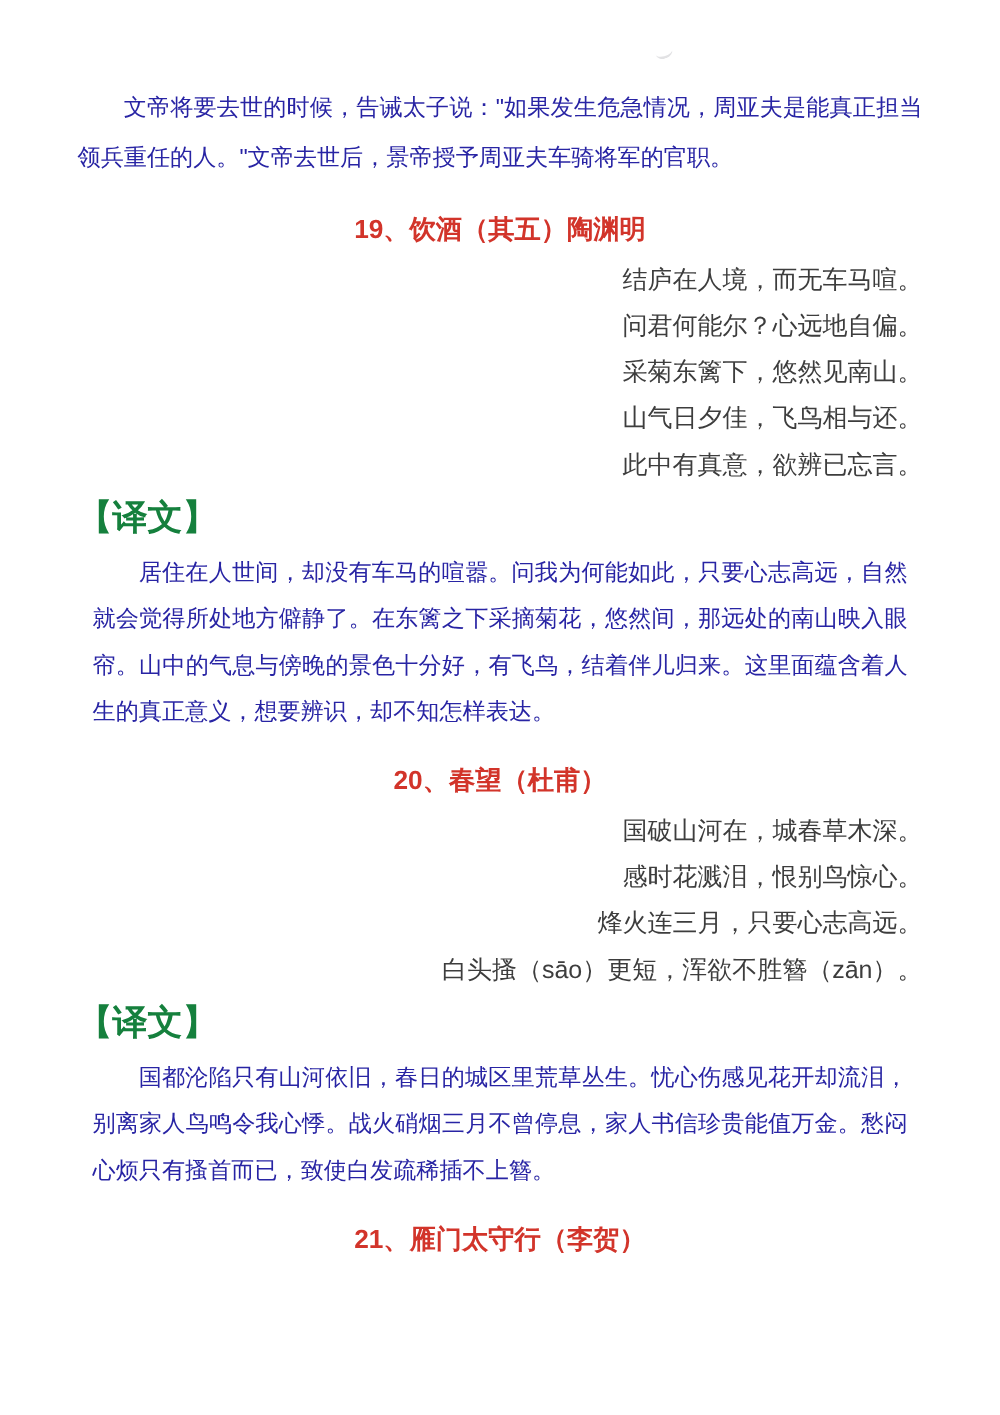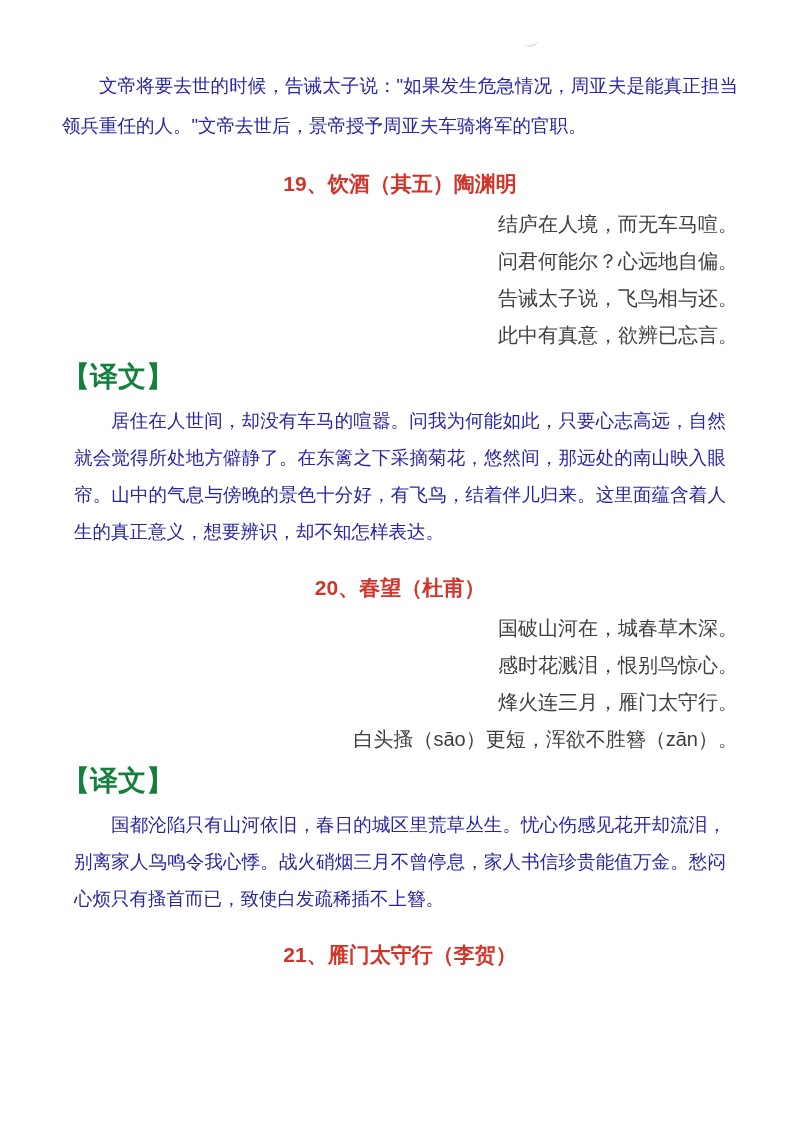--- a/index.html
+++ b/index.html
@@ -77,33 +77,34 @@
 
 <div class="page">
 
   <p class="intro">文帝将要去世的时候，告诫太子说："如果发生危急情况，周亚夫是能真正担当领兵重任的人。"文帝去世后，景帝授予周亚夫车骑将军的官职。</p>
 
   <div>
     <div class="section-title">19、饮酒（其五）陶渊明</div>
     <div class="poem">
       <div class="poem-line">结庐在人境，而无车马喧。</div>
       <div class="poem-line">问君何能尔？心远地自偏。</div>
-      <div class="poem-line">告诫太子说，飞鸟相与还。</div>
+      <div class="poem-line">采菊东篱下，悠然见南山。</div>
+      <div class="poem-line">山气日夕佳，飞鸟相与还。</div>
       <div class="poem-line">此中有真意，欲辨已忘言。</div>
     </div>
     <div class="trans-label">【译文】</div>
     <p class="trans">居住在人世间，却没有车马的喧嚣。问我为何能如此，只要心志高远，自然就会觉得所处地方僻静了。在东篱之下采摘菊花，悠然间，那远处的南山映入眼帘。山中的气息与傍晚的景色十分好，有飞鸟，结着伴儿归来。这里面蕴含着人生的真正意义，想要辨识，却不知怎样表达。</p>
   </div>
 
   <div>
     <div class="section-title">20、春望（杜甫）</div>
     <div class="poem">
       <div class="poem-line">国破山河在，城春草木深。</div>
       <div class="poem-line">感时花溅泪，恨别鸟惊心。</div>
-      <div class="poem-line">烽火连三月，雁门太守行。</div>
+      <div class="poem-line">烽火连三月，只要心志高远。</div>
       <div class="poem-line">白头搔（sāo）更短，浑欲不胜簪（zān）。</div>
     </div>
     <div class="trans-label">【译文】</div>
     <p class="trans">国都沦陷只有山河依旧，春日的城区里荒草丛生。忧心伤感见花开却流泪，别离家人鸟鸣令我心悸。战火硝烟三月不曾停息，家人书信珍贵能值万金。愁闷心烦只有搔首而已，致使白发疏稀插不上簪。</p>
   </div>
 
   <div>
     <div class="section-title">21、雁门太守行（李贺）</div>
   </div>
 

